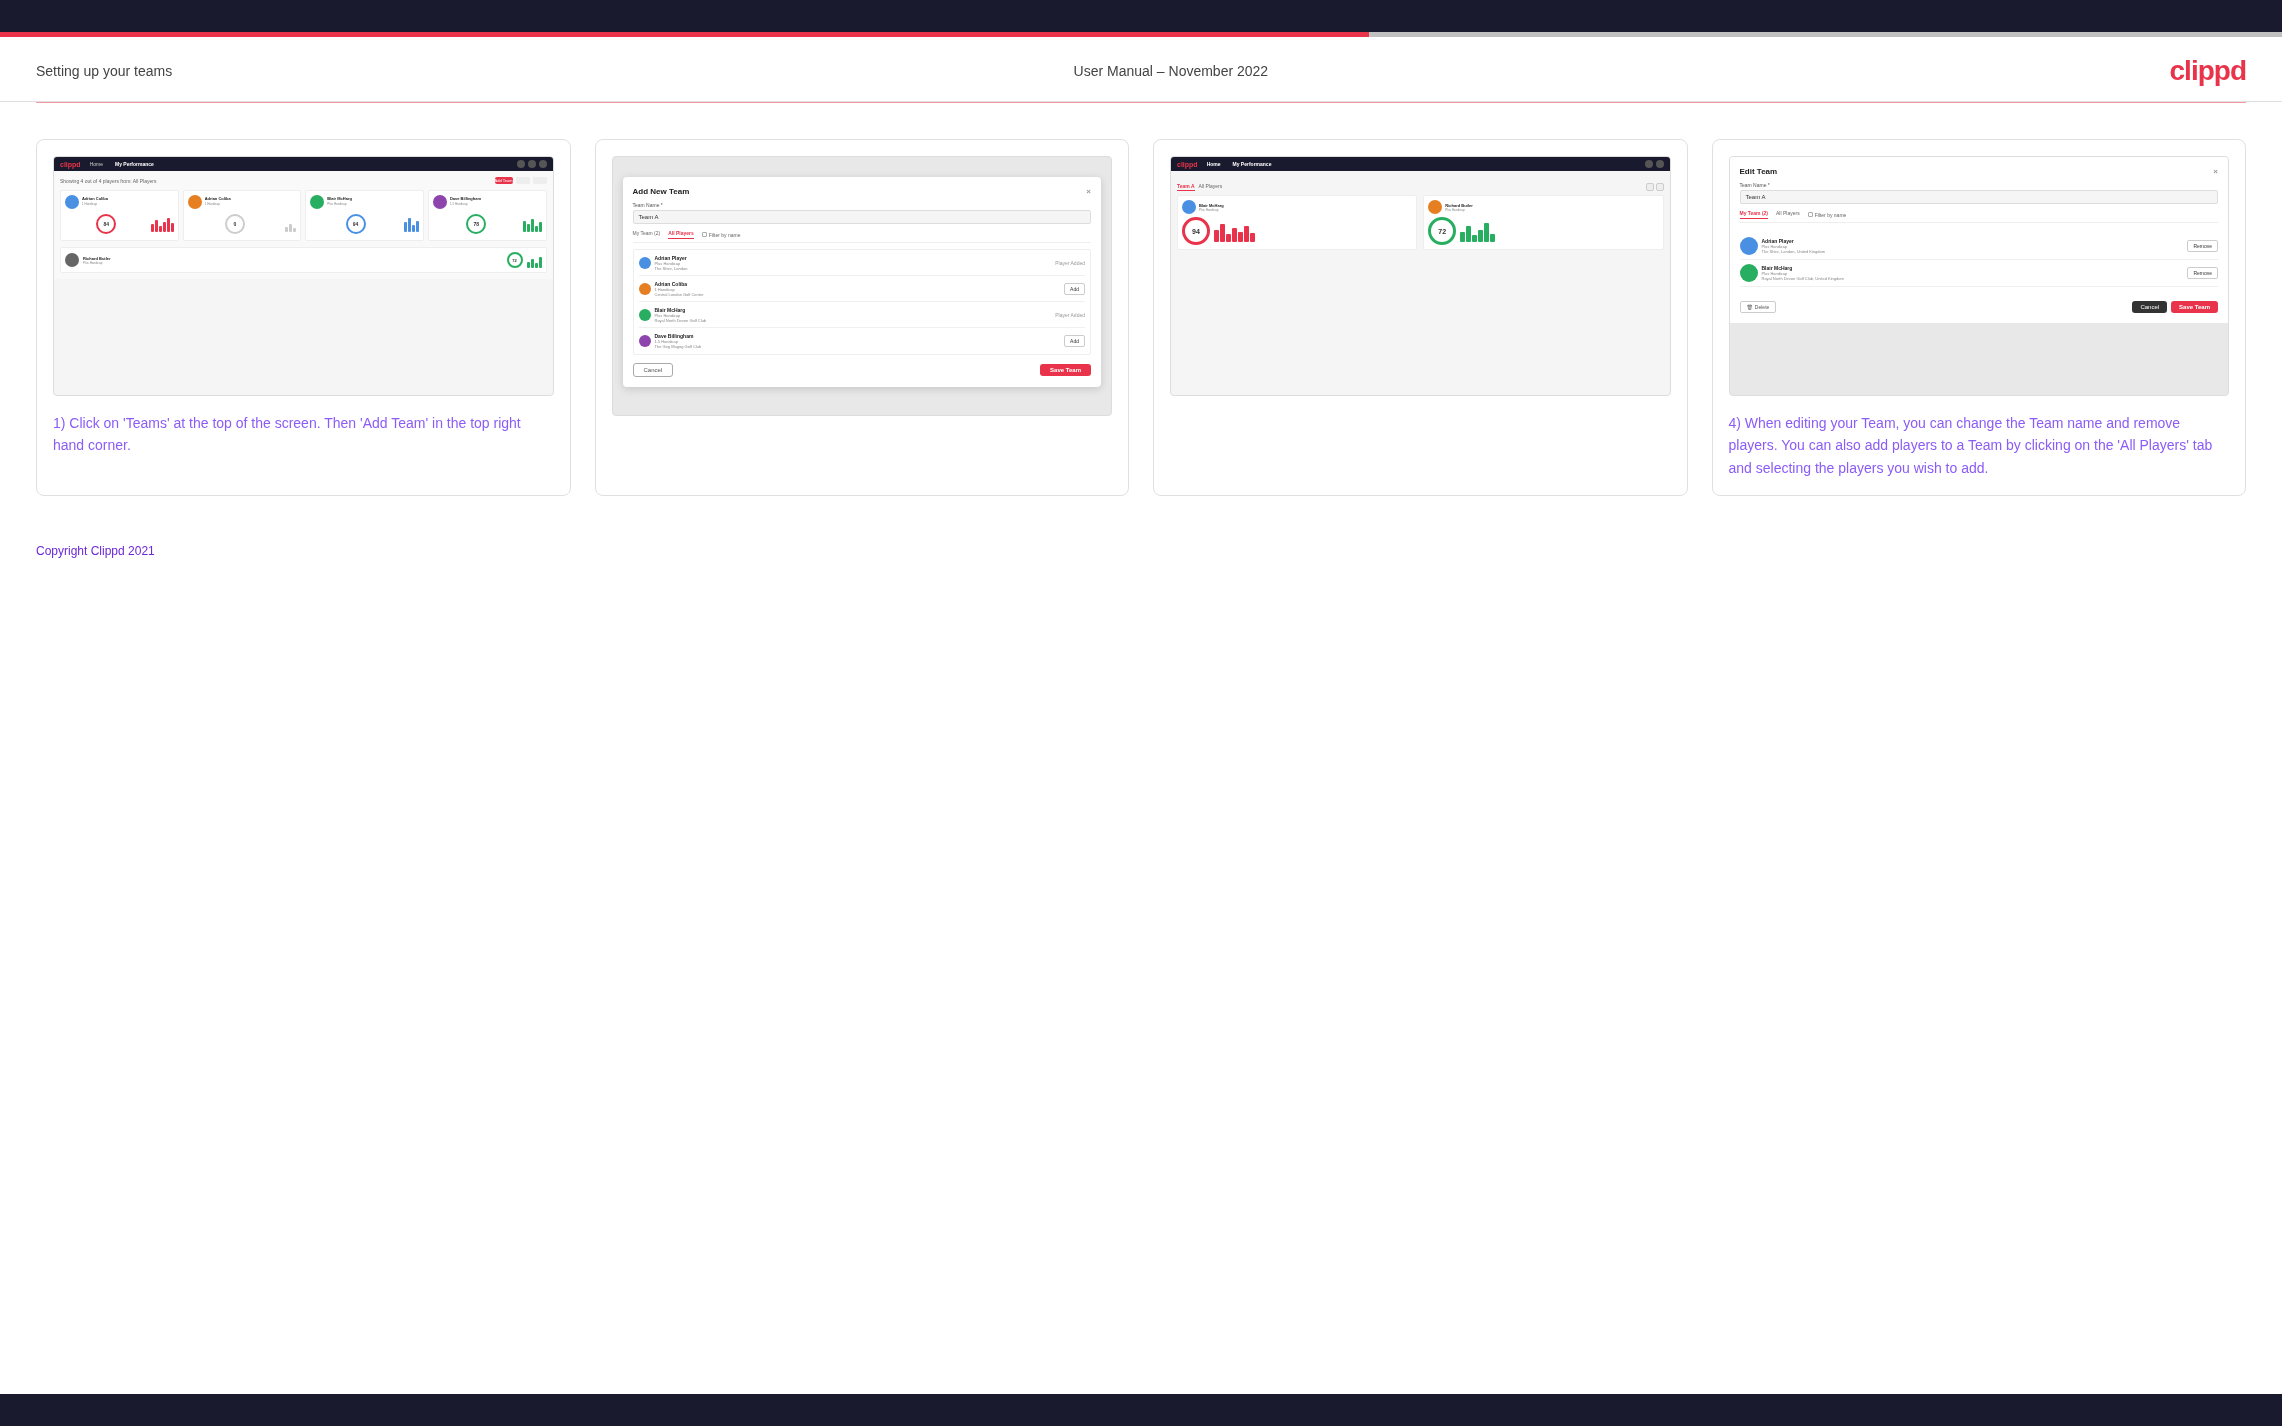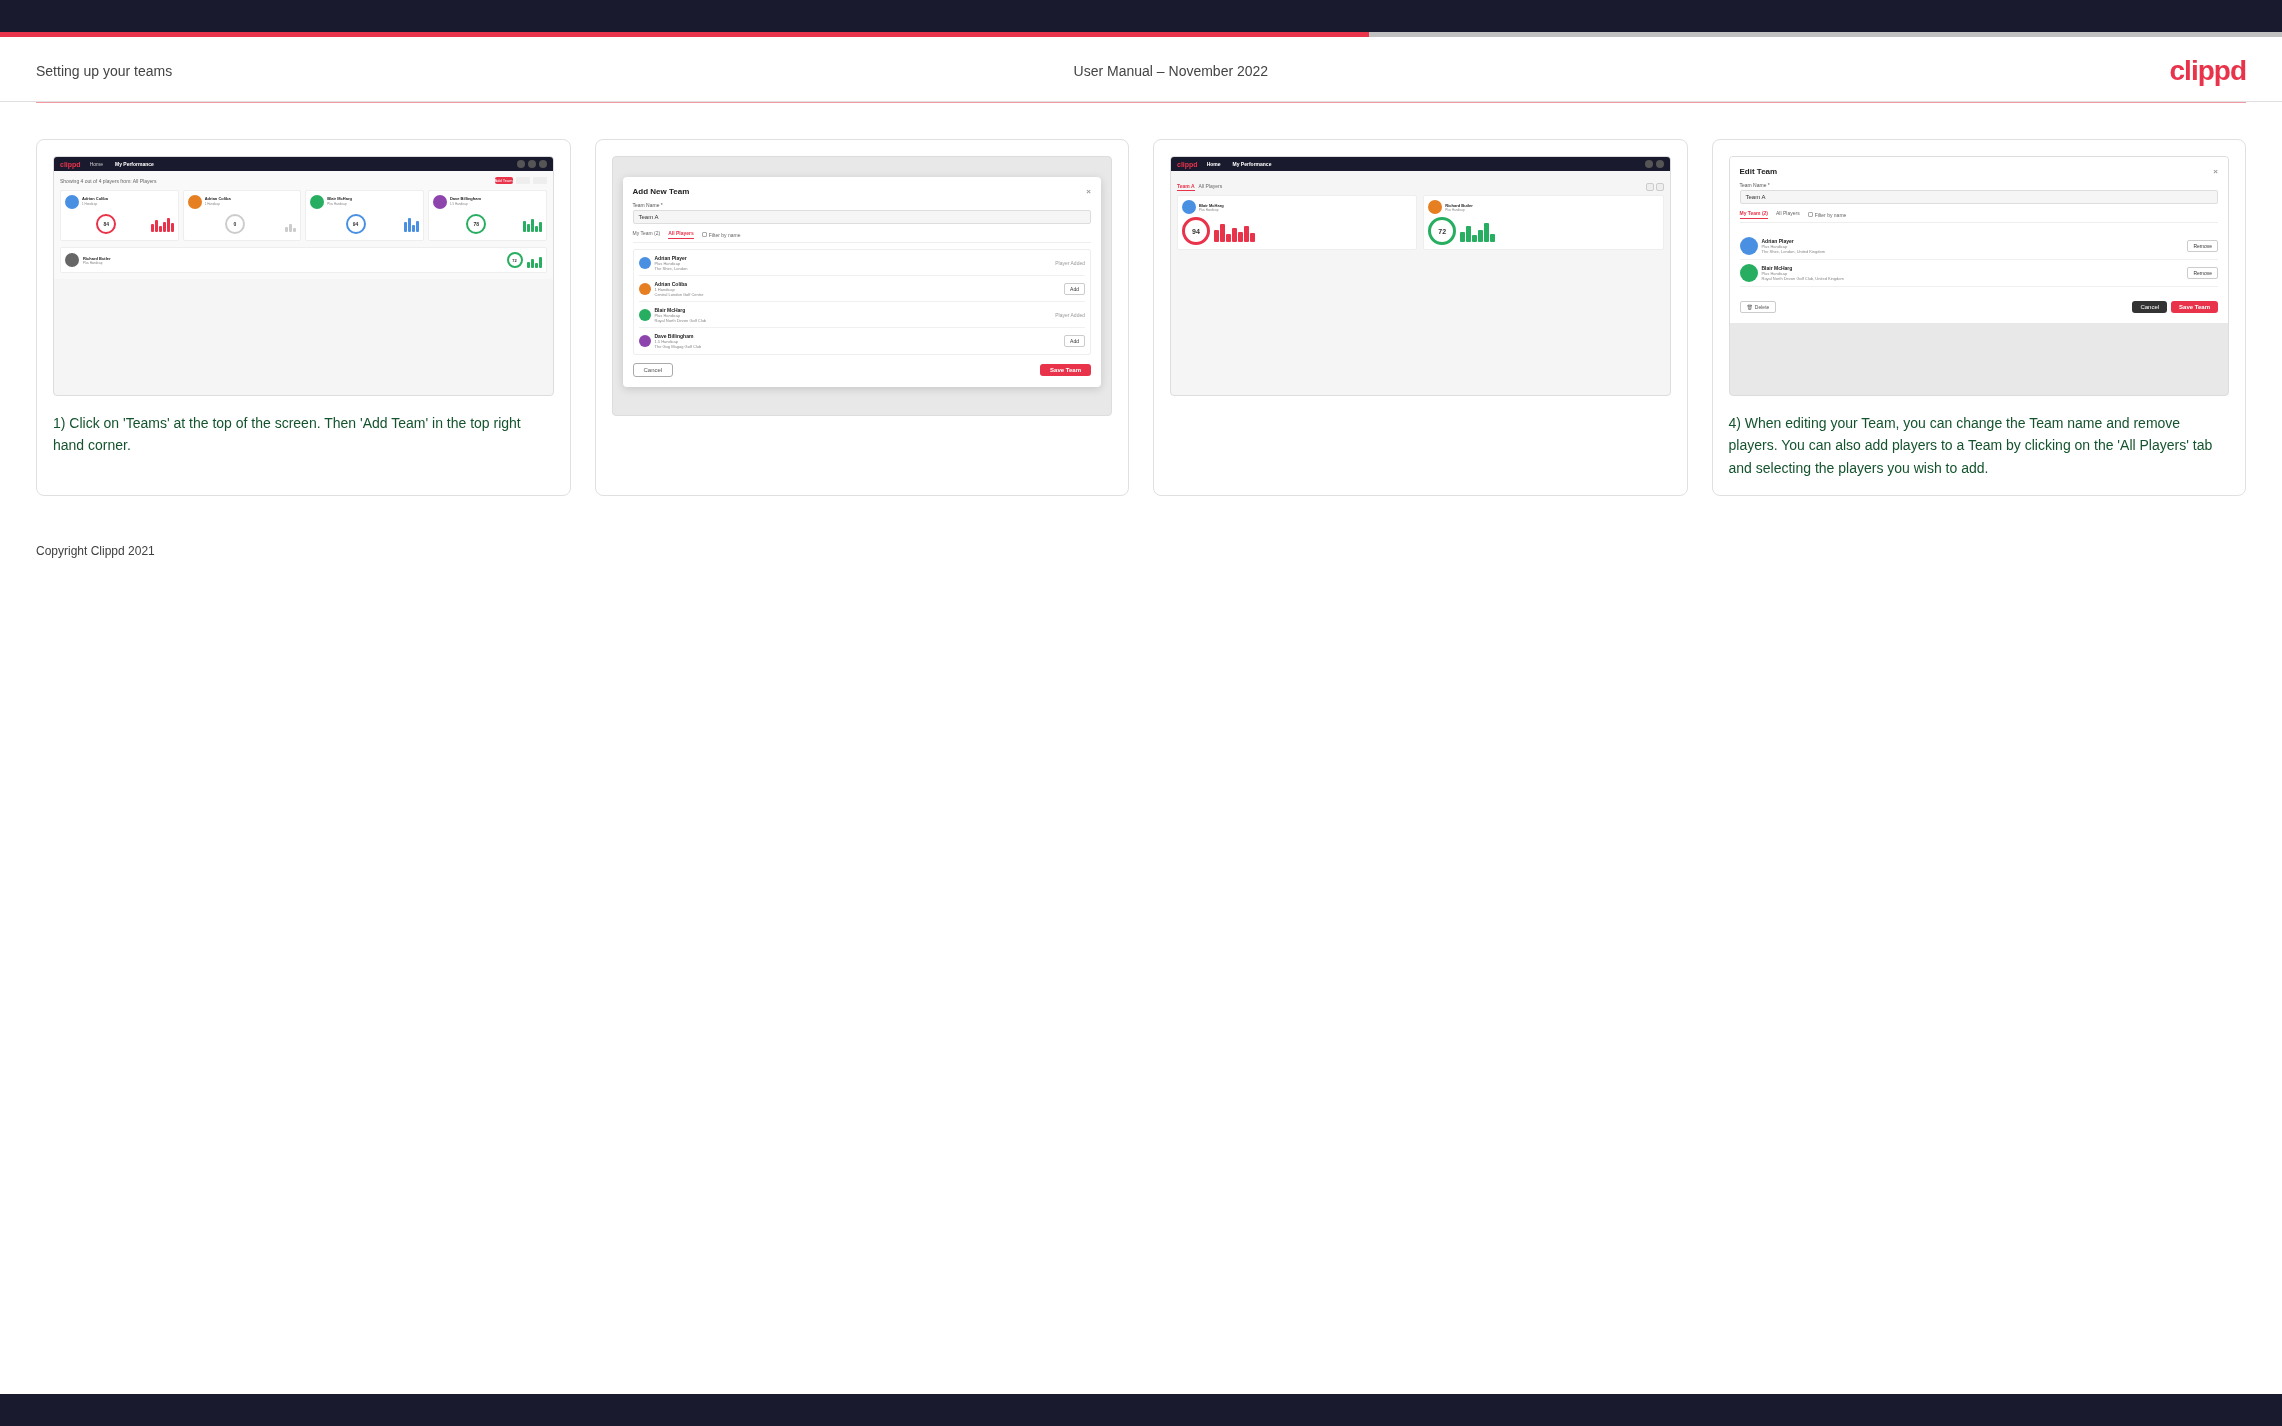--- a/index.html
+++ b/index.html
@@ -447,29 +447,29 @@
       border-radius: 3px;
       font-size: 6px;
       padding: 3px 8px;
       color: #fff;
       font-weight: 600;
     }
 
     
     .card-description {
       font-size: 14px;
-      color: #14532d;
+      color: #8b5cf6;
       line-height: 1.6;
     }
 
     
     .footer {
       padding: 12px 36px;
       font-size: 12px;
-      color: #404040;
+      color: #6d28d9;
     }
 
     
     .bottom-bar {
       background: #1a1a2e;
       height: 32px;
       width: 100%;
       position: fixed;
       bottom: 0;
     }

